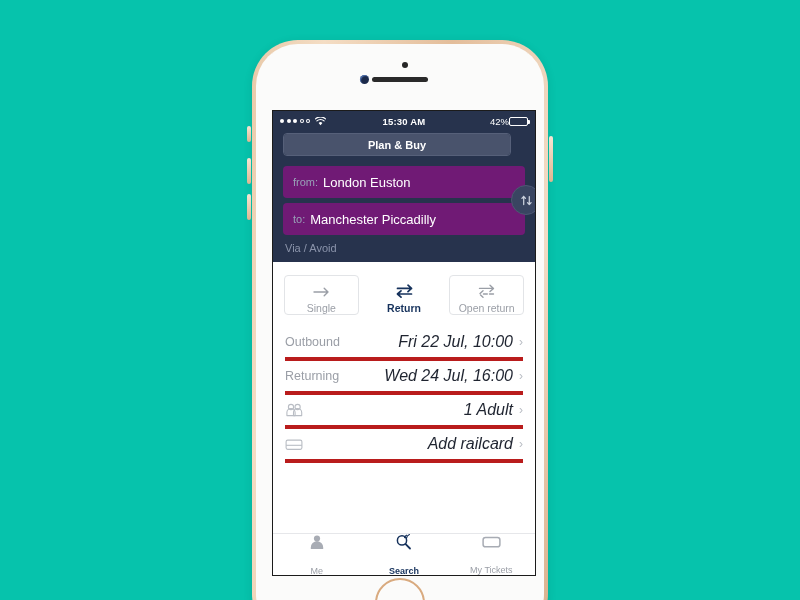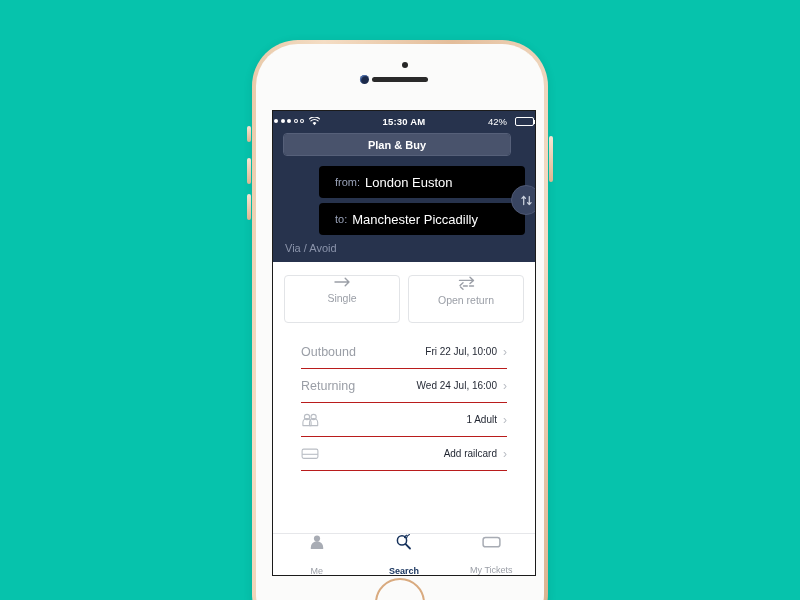--- a/index.html
+++ b/index.html
@@ -97,27 +97,27 @@
   
   #header {
     background: #27334d;
     padding: 0 0 8px 0;
   }
 
   
   #status-bar {
     display: flex; align-items: center;
     height: 20px;
-    padding: 0 1px;
+    padding: 0 7px;
     color: #fff;
     font-size: 9.5px;
   }
   #status-left  { display: flex; align-items: center; gap: 5px; flex: 1; }
   #status-time  { font-weight: 700; letter-spacing: .2px; }
-  #status-right { display: flex; align-items: center; justify-content: flex-end; gap: 8px; flex: 1; }
+  #status-right { display: flex; align-items: center; justify-content: flex-end; gap: 0; flex: 1; }
 
   .sig-dots { display: flex; align-items: center; gap: 2.5px; }
   .sig-dots i {
     display: block; width: 4px; height: 4px; border-radius: 50%;
     background: #fff;
   }
   .sig-dots i.off { background: transparent; box-shadow: inset 0 0 0 1px #fff; }
 
   #battery-pct { font-size: 9.5px; font-weight: 400; }
   #battery-icon {
@@ -154,25 +154,24 @@
     font-weight: 700;
   }
 
   
   #route {
     position: relative;
     margin: 0 10px;
   }
   .route-field {
     height: 32px;
-    background: #000000;
+    background: #701a75;
     border-radius: 4px;
     display: flex; align-items: center;
-    padding: 0 16px;
-    margin-left: 36px;
+    padding: 0 10px;
   }
   #field-from { margin-bottom: 5px; }
   .field-label {
     font-size: 11px;
     color: #99a2b8;
     margin-right: 5px;
   }
   .field-value {
     font-size: 13px;
     color: #ffffff;
@@ -196,50 +195,51 @@
   #body-area { background: #fff; }
 
   
   #ticket-types {
     display: flex;
     gap: 8px;
     padding: 13px 11px 12px 11px;
   }
   .tt {
     flex: 1;
-    height: 48px;
+    height: 40px;
     border: 1px solid #e2e4e7;
     border-radius: 4px;
     display: flex; flex-direction: column;
-    align-items: center; justify-content: flex-start;
+    align-items: center; justify-content: flex-end;
     gap: 4px;
   }
   .tt-label {
     font-size: 10.5px;
     color: #9a9ea6;
   }
   .tt.active { border-color: #ffffff; }
   .tt.active .tt-label { color: #16325c; font-weight: 700; }
 
   
   .row {
     display: flex; align-items: center;
     height: 34px;
-    margin: 0 28px;
-    border-bottom: 1px solid #b91c1c;
+    margin: 0 12px;
+    border-bottom: 4px solid #b91c1c;
   }
   .row-label {
     font-size: 12.5px;
     color: #9a9ea6;
     flex: 1;
   }
   .row-value {
-    font-size: 10px;
+    font-size: 16px;
     color: #1f2430;
     margin-right: 6px;
+    font-style: italic;
   }
   .chevron {
     color: #b9bdc4;
     font-size: 12px;
     line-height: 1;
   }
   .row-icon { width: 18px; display: flex; align-items: center; }
 
   
   #find-trains {
@@ -357,20 +357,29 @@
 
             <div class="tt">
               <span>
                 <svg width="19" height="12" viewBox="0 0 19 12">
                   <path d="M2 6 H16 M12.2 2.3 L16 6 L12.2 9.7" stroke="#9a9ea6" stroke-width="1.4" fill="none" stroke-linecap="round" stroke-linejoin="round"></path>
                 </svg>
               </span>
               <span class="tt-label">Single</span>
             </div>
 
+            <div class="tt active">
+              <span>
+                <svg width="19" height="14" viewBox="0 0 19 14">
+                  <path d="M2.5 4.4 H16.5 M13 1.2 L16.5 4.4 L13 7.6" stroke="#16325c" stroke-width="1.7" fill="none" stroke-linecap="round" stroke-linejoin="round"></path>
+                  <path d="M16.5 10 H2.5 M6 6.8 L2.5 10 L6 13.2" stroke="#16325c" stroke-width="1.7" fill="none" stroke-linecap="round" stroke-linejoin="round"></path>
+                </svg>
+              </span>
+              <span class="tt-label">Return</span>
+            </div>
 
             <div class="tt">
               <span>
                 <svg width="19" height="14" viewBox="0 0 19 14">
                   <path d="M2.5 4.4 H16.5 M13 1.2 L16.5 4.4 L13 7.6" stroke="#9a9ea6" stroke-width="1.4" fill="none" stroke-linecap="round" stroke-linejoin="round"></path>
                   <path d="M16.5 10 H6.5 M6 6.8 L2.5 10 L6 13.2" stroke="#9a9ea6" stroke-width="1.4" fill="none" stroke-linecap="round" stroke-linejoin="round" stroke-dasharray="4 2.2"></path>
                 </svg>
               </span>
               <span class="tt-label">Open return</span>
             </div>

